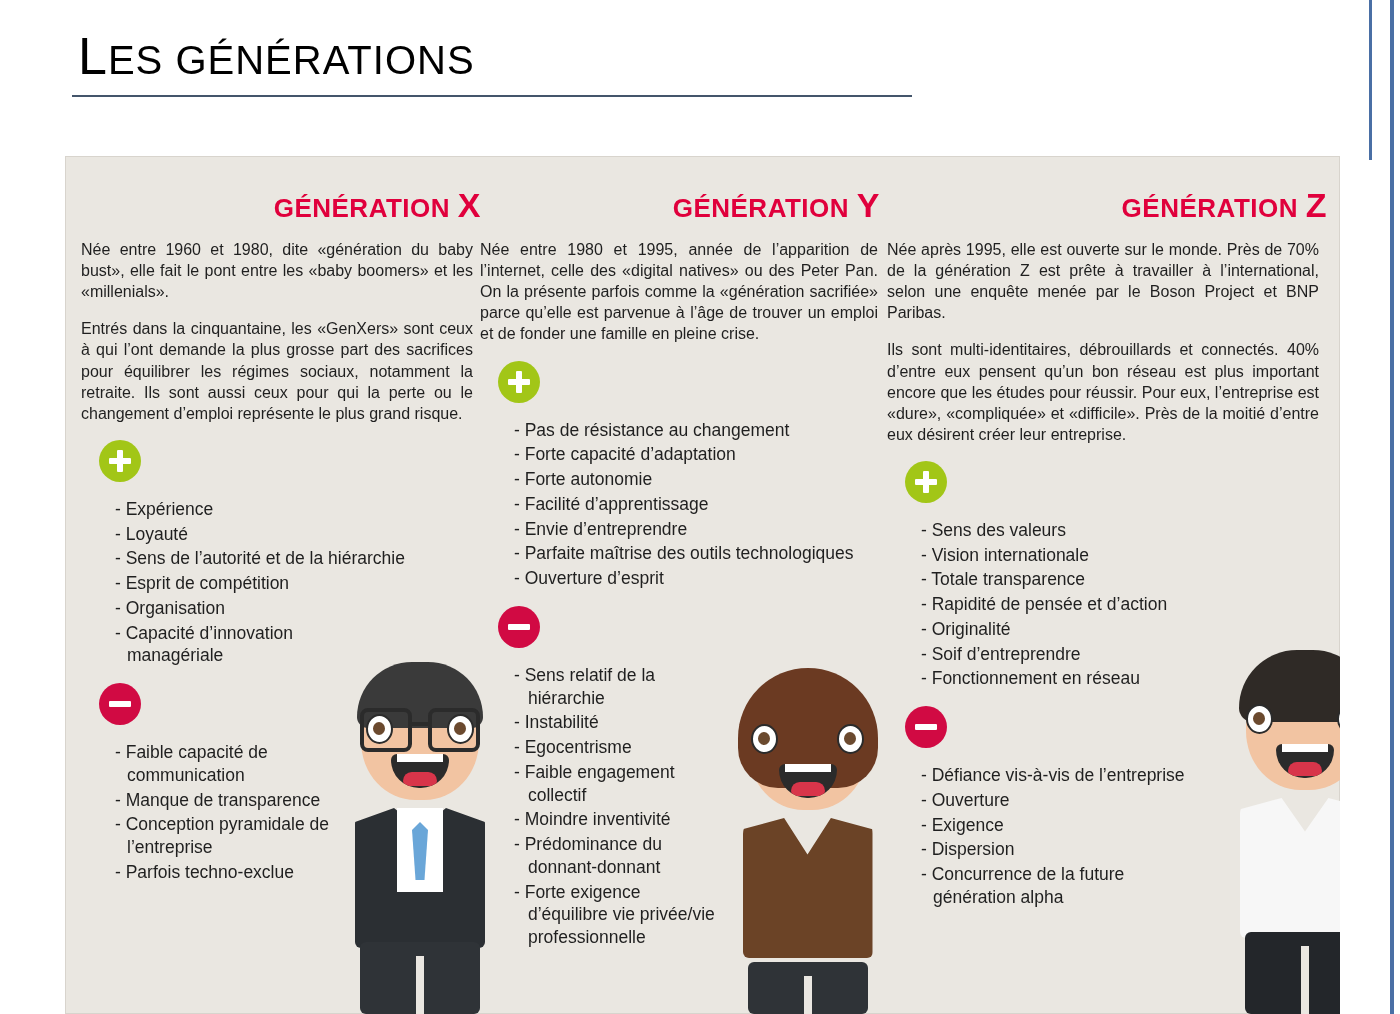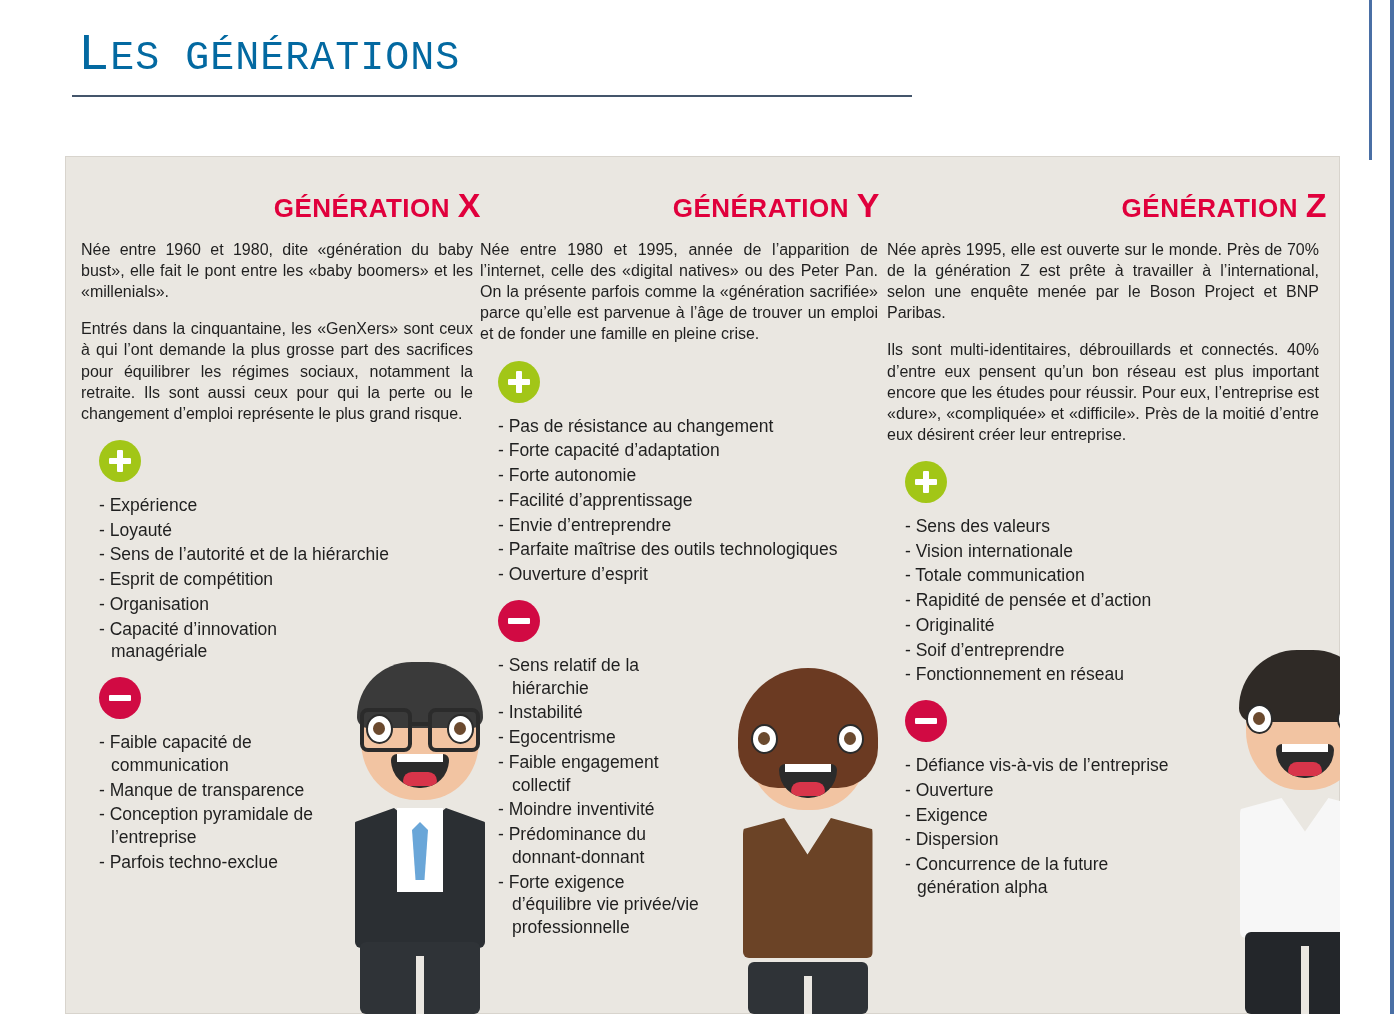--- a/index.html
+++ b/index.html
@@ -13,23 +13,23 @@
     position: relative;
     font-family: "Liberation Sans", sans-serif;
     overflow: hidden;
   }
 
   
   #slide-title {
     position: absolute;
     left: 78px;
     top: 26px;
-    font-family: Liberation Mono, monospace;
+    font-family: Liberation Sans, sans-serif;
     font-size: 52px;
-    color: #0369a1;
+    color: #000000;
     letter-spacing: 1px;
     white-space: nowrap;
   }
   #slide-title .cap {
     font-size: 52px;
   }
   #slide-title .sc {
     font-size: 40px;
   }
   #title-rule {
@@ -120,21 +120,21 @@
   .sign .bar-v {
     position: absolute;
     width: 6px;
     height: 22px;
     background: #ffffff;
     border-radius: 1px;
   }
 
   .bullets {
     list-style: none;
-    margin: 0;
+    margin: 16px;
     padding: 0 0 0 18px;
   }
   .bullets li {
     font-size: 17.5px;
     line-height: 1.30;
     color: #1f1f1f;
     margin: 0 0 2px 0;
     white-space: pre-line;
     padding-left: 12px;
     text-indent: -12px;
@@ -406,21 +406,21 @@
     <p class="para">Née après 1995, elle est ouverte sur le monde. Près de 70% de la génération Z est prête à travailler à l’international, selon une enquête menée par le Boson Project et BNP Paribas.</p>
     <p class="para">Ils sont multi-identitaires, débrouillards et connectés. 40% d’entre eux pensent qu’un bon réseau est plus important encore que les études pour réussir. Pour eux, l’entreprise est «dure», «compliquée» et «difficile». Près de la moitié d’entre eux désirent créer leur entreprise.</p>
 
     <div class="sign plus">
       <span class="bar-h"></span>
         <span class="bar-v"></span>
     </div>
     <ul class="bullets">
       <li>- Sens des valeurs</li>
       <li>- Vision internationale</li>
-      <li>- Totale communication</li>
+      <li>- Totale transparence</li>
       <li>- Rapidité de pensée et d’action</li>
       <li>- Originalité</li>
       <li>- Soif d’entreprendre</li>
       <li>- Fonctionnement en réseau</li>
     </ul>
 
     <div class="sign minus">
       <span class="bar-h"></span>
     </div>
     <ul class="bullets">

